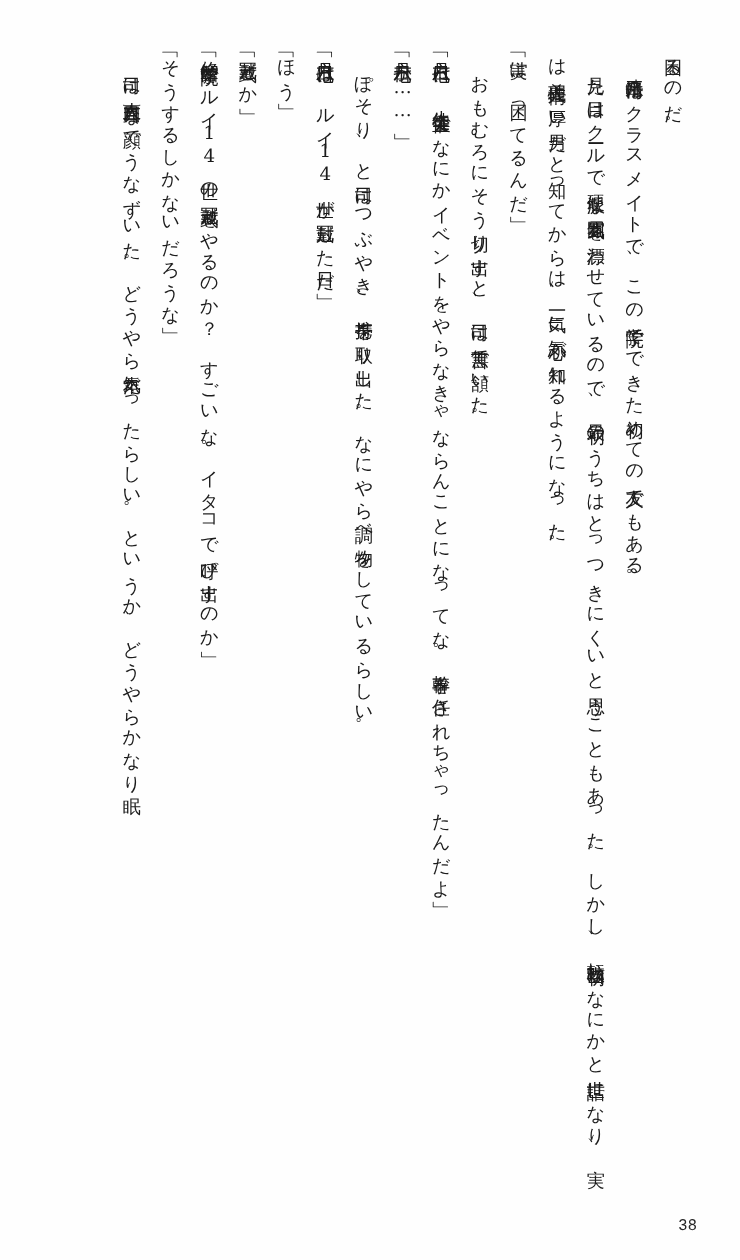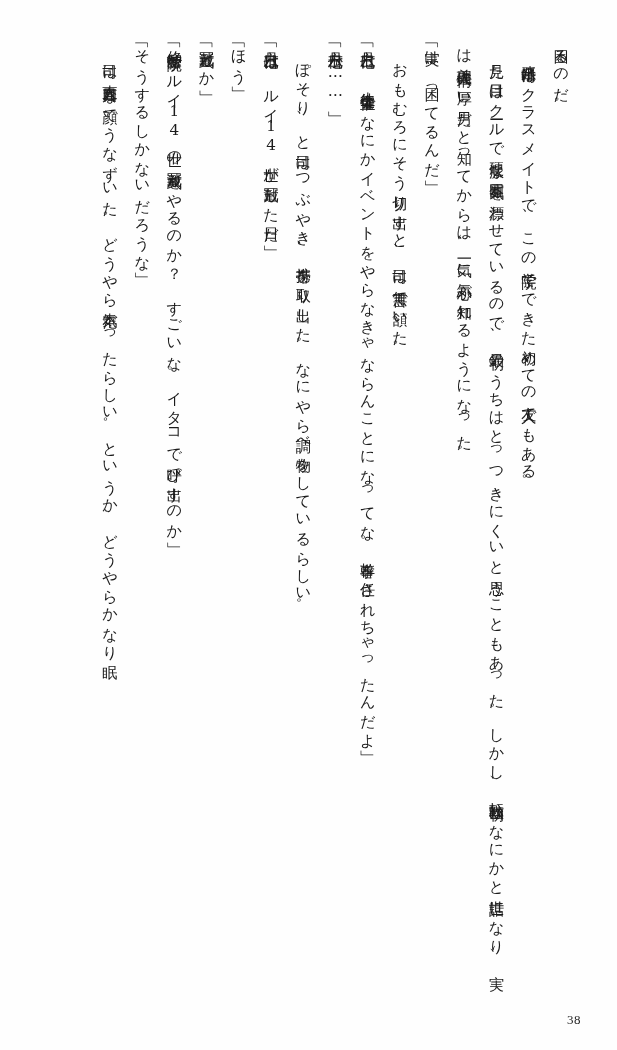--- a/index.html
+++ b/index.html
@@ -49,21 +49,21 @@
   .para.dialogue {
     text-indent: 0;
   }
   #page-number {
     position: absolute;
     bottom: 22px;
     right: 36px;
     font-size: 13px;
     letter-spacing: 0.04em;
     color: #262626;
-    font-family: Liberation Serif, serif;
+    font-family: Liberation Sans, sans-serif;
   }
 </style>
 </head>
 <body>
 
 <div id="page">
 
   <div id="text-block">
     <p class="para noindent">困るのだ。</p>
     <p class="para">八幡平司はクラスメイトで、この学院でできた初めての友人でもある。</p>

